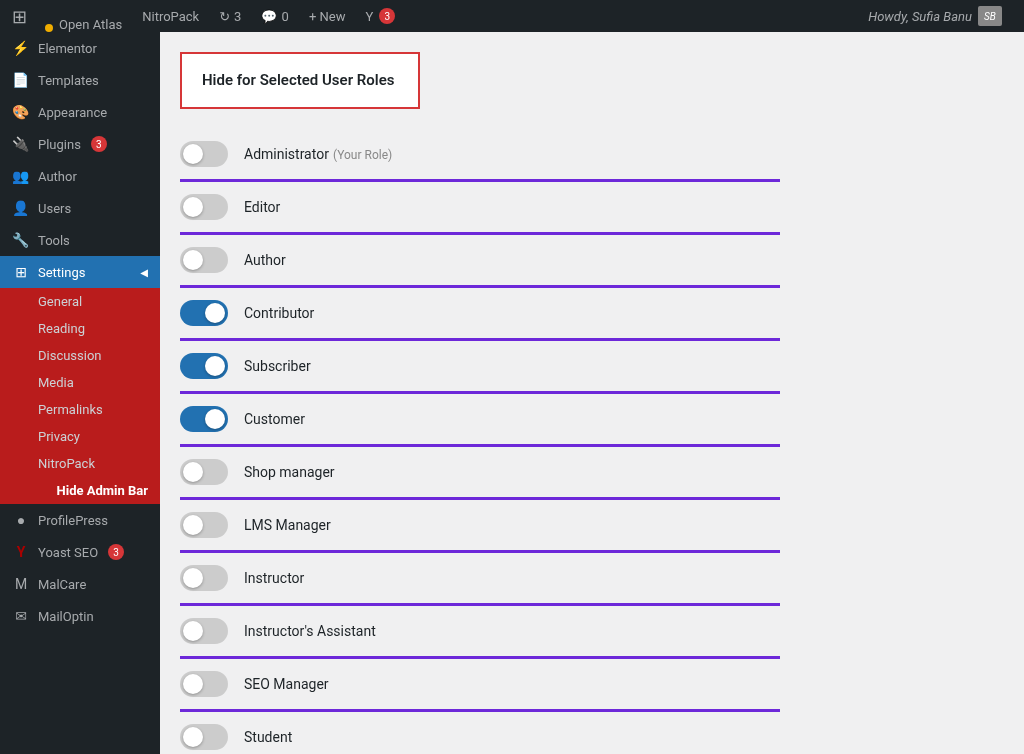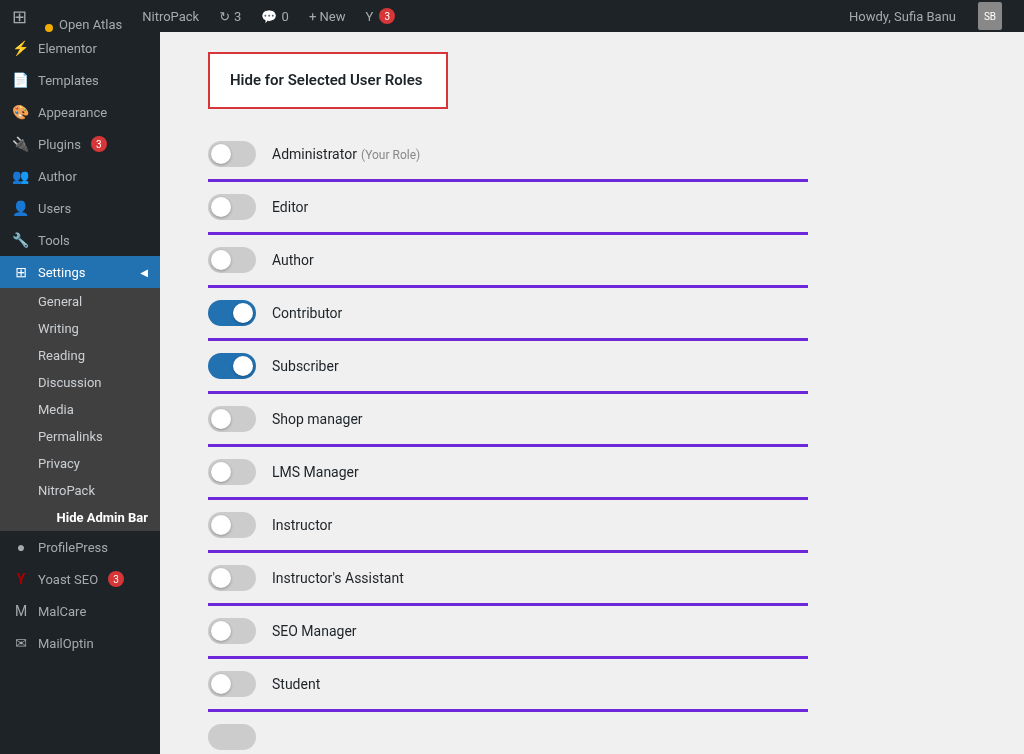--- a/index.html
+++ b/index.html
@@ -27,22 +27,22 @@
       border-radius: 50%;
       width: 16px;
       height: 16px;
       font-size: 10px;
       display: inline-flex;
       align-items: center;
       justify-content: center;
       margin-left: 2px;
     }
     .adminbar-new { color: #a7aaad; display: flex; align-items: center; gap: 4px; padding: 0 10px; height: 40px; cursor: pointer; }
-    .adminbar-howdy { margin-left: auto; color: #a7aaad; display: flex; align-items: center; gap: 22px; padding: 0 10px; height: 32px; cursor: pointer; }
-    .adminbar-avatar { width: 24px; height: 28px; background: #888; border-radius: 2px; display: flex; align-items: center; justify-content: center; color: #fff; font-size: 10px; text-align: center; }
+    .adminbar-howdy { margin-left: auto; color: #a7aaad; display: flex; align-items: center; gap: 6px; padding: 0 10px; height: 32px; cursor: pointer; font-style: italic; }
+    .adminbar-avatar { width: 24px; height: 20px; background: #888; border-radius: 2px; display: flex; align-items: center; justify-content: center; color: #fff; font-size: 10px; text-align: center; }
     .comments-icon { display: flex; align-items: center; gap: 4px; }
 
     
     .wp-main { display: flex; flex: 1; overflow: hidden; }
 
     
     #adminmenu {
       width: 160px;
       background: #1d2327;
       flex-shrink: 0;
@@ -61,32 +61,31 @@
       cursor: pointer;
       font-size: 13px;
       white-space: nowrap;
       position: relative;
     }
     .menu-item.active { background: #2271b1; color: #fff; }
     .menu-item .menu-icon { width: 18px; text-align: center; font-size: 14px; flex-shrink: 0; }
     .menu-item .menu-badge { background: #d63638; color: #fff; border-radius: 50%; width: 16px; height: 16px; font-size: 10px; display: inline-flex; align-items: center; justify-content: center; margin-left: 2px; }
     .menu-item .arrow { margin-left: auto; font-size: 10px; }
 
-    .submenu { background: #404040; }
+    .submenu { background: #b91c1c; }
     .submenu-item { padding: 6px 12px 6px 38px; color: #ccd0d4; cursor: pointer; font-size: 13px; display: block; }
     .submenu-item.active { color: #fff; font-weight: 600; }
     .submenu-item.highlight { color: #fff; font-weight: 700; text-align: right; }
 
     
     #wpcontent {
       flex: 1;
       overflow-y: auto;
       padding: 20px 20px 20px 20px;
       background: #f0f0f1;
-      margin-left: 28px;
     }
 
     .content-box {
       background: #fff;
       border: 2px solid #d63638;
       padding: 16px 20px;
       margin-bottom: 20px;
       max-width: 240px;
     }
     .content-box h2 { font-size: 15px; font-weight: 600; color: #1d2327; line-height: 1.4; }
@@ -202,21 +201,20 @@
       <span>Tools</span>
     </div>
     <div class="menu-item active">
       <span class="menu-icon">⊞</span>
       <span>Settings</span>
       <span class="arrow">◀</span>
     </div>
 
     <div class="submenu">
       <a class="submenu-item">General</a>
-      <a class="submenu-item">Writing</a>
       <a class="submenu-item">Reading</a>
       <a class="submenu-item">Discussion</a>
       <a class="submenu-item">Media</a>
       <a class="submenu-item">Permalinks</a>
       <a class="submenu-item">Privacy</a>
       <a class="submenu-item">NitroPack</a>
       <a class="submenu-item highlight active">Hide Admin Bar</a>
     </div>
 
     <div class="menu-item">
@@ -274,20 +272,27 @@
           <span class="role-name">Contributor</span>
         </div>
         <div class="role-row">
           <div class="toggle-switch on">
             <div class="track on"></div>
             <div class="knob"></div>
           </div>
           <span class="role-name">Subscriber</span>
         </div>
         <div class="role-row">
+          <div class="toggle-switch on">
+            <div class="track on"></div>
+            <div class="knob"></div>
+          </div>
+          <span class="role-name">Customer</span>
+        </div>
+        <div class="role-row">
           <div class="toggle-switch">
             <div class="track "></div>
             <div class="knob"></div>
           </div>
           <span class="role-name">Shop manager</span>
         </div>
         <div class="role-row">
           <div class="toggle-switch">
             <div class="track "></div>
             <div class="knob"></div>

